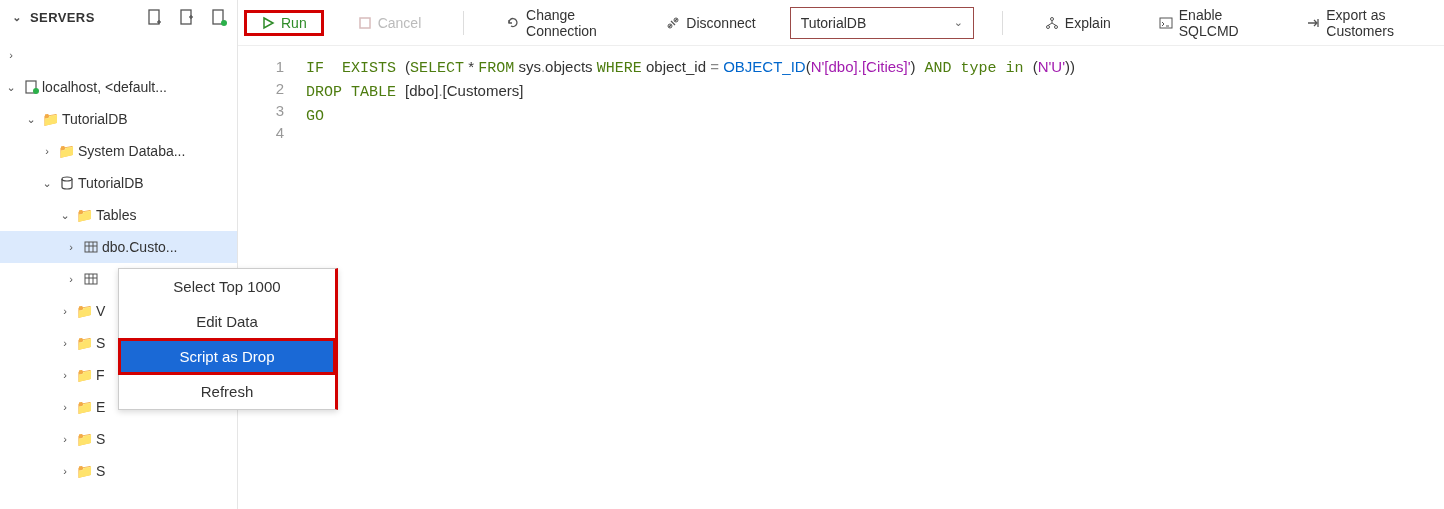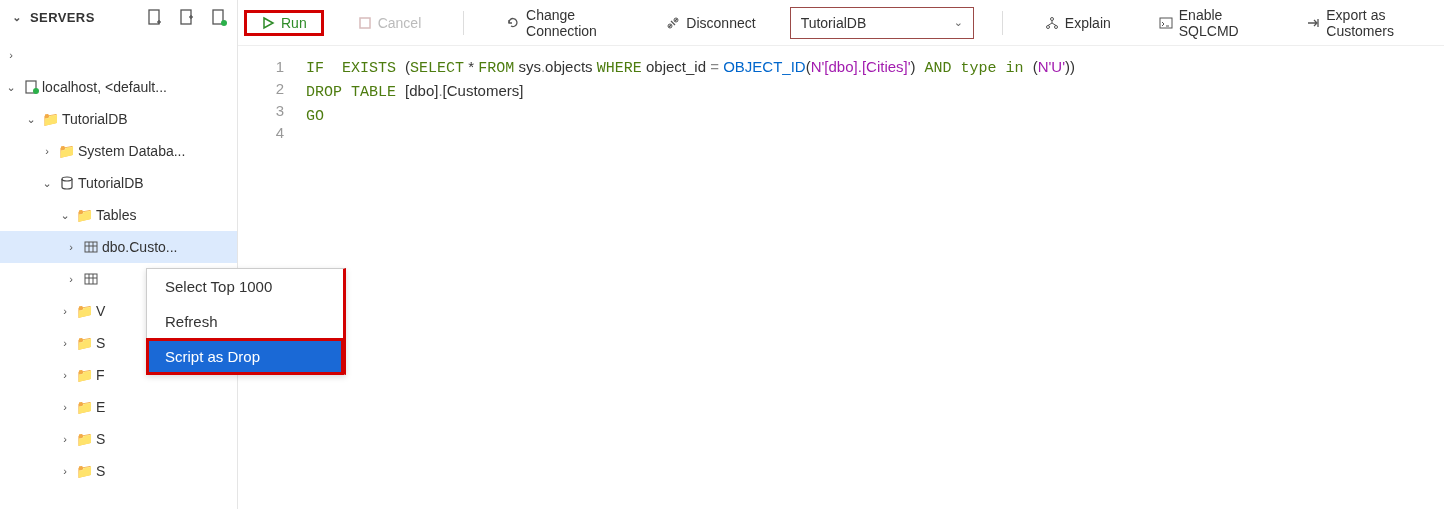--- a/index.html
+++ b/index.html
@@ -42,21 +42,21 @@
 .editor{flex:1;display:flex; font-family: "Consolas","Courier New",monospace; font-size:15px; line-height:22px;}
 .gutter{width:60px;text-align:right;color:#999;padding:10px 14px 0 0; user-select:none;}
 .code{flex:1;padding:10px 0 0 8px; white-space:pre;}
 .kw{color:#4d7c0f;font-family:Liberation Mono, monospace;}
 .fn{color:#0066cc;}
 .gray{color:#888;}
 .redstr{color:#a21caf;}
 .paren{color:#333;}
 
 
-.context{position:absolute; left:146px; top:268px; width:200px; background:#fff; border:1px solid #ccc; border-right:3px solid #d20000; box-shadow:0 2px 6px rgba(0,0,0,.15); z-index:20;}
+.context{position:absolute; left:118px; top:268px; width:220px; background:#fff; border:1px solid #ccc; border-right:3px solid #d20000; box-shadow:0 2px 6px rgba(0,0,0,.15); z-index:20;text-align:center;}
 .context .mi{padding:9px 18px; font-size:15px; color:#333; cursor:pointer;}
 .context .mi.hl{background:#1a69d6;color:#fff; border:3px solid #d20000; margin:-1px;padding:7px 16px;}
 </style>
 </head>
 <body>
 
 <div class="sidebar">
   <div class="sb-header">
     <div class="sb-title">
       <span class="caret">⌄</span>
@@ -262,15 +262,16 @@
       <div>2</div>
       <div>3</div>
       <div>4</div>
     </div>
     <div class="code"><div><span class="kw">IF  EXISTS </span><span class="paren">(</span><span class="kw">SELECT</span><span> * </span><span class="kw">FROM</span><span> sys</span><span class="gray">.</span><span>objects </span><span class="kw">WHERE</span><span> object_id </span><span class="gray">=</span><span class="fn"> OBJECT_ID</span><span class="paren">(</span><span class="redstr">N'[dbo].[Cities]'</span><span class="paren">)</span><span class="kw"> AND type in </span><span class="paren">(</span><span class="redstr">N'U'</span><span class="paren">))</span></div><div><span class="kw">DROP TABLE </span><span>[dbo]</span><span class="gray">.</span><span>[Customers]</span></div><div><span class="kw">GO</span></div><div>&nbsp;</div></div>
   </div>
 </div>
 
 <div class="context">
   <div class="mi"><span>Select Top 1000</span></div>
+  <div class="mi"><span>Edit Data</span></div>
+  <div class="mi hl"><span>Script as Drop</span></div>
   <div class="mi"><span>Refresh</span></div>
-  <div class="mi hl"><span>Script as Drop</span></div>
 </div>
 
 </body></html>

